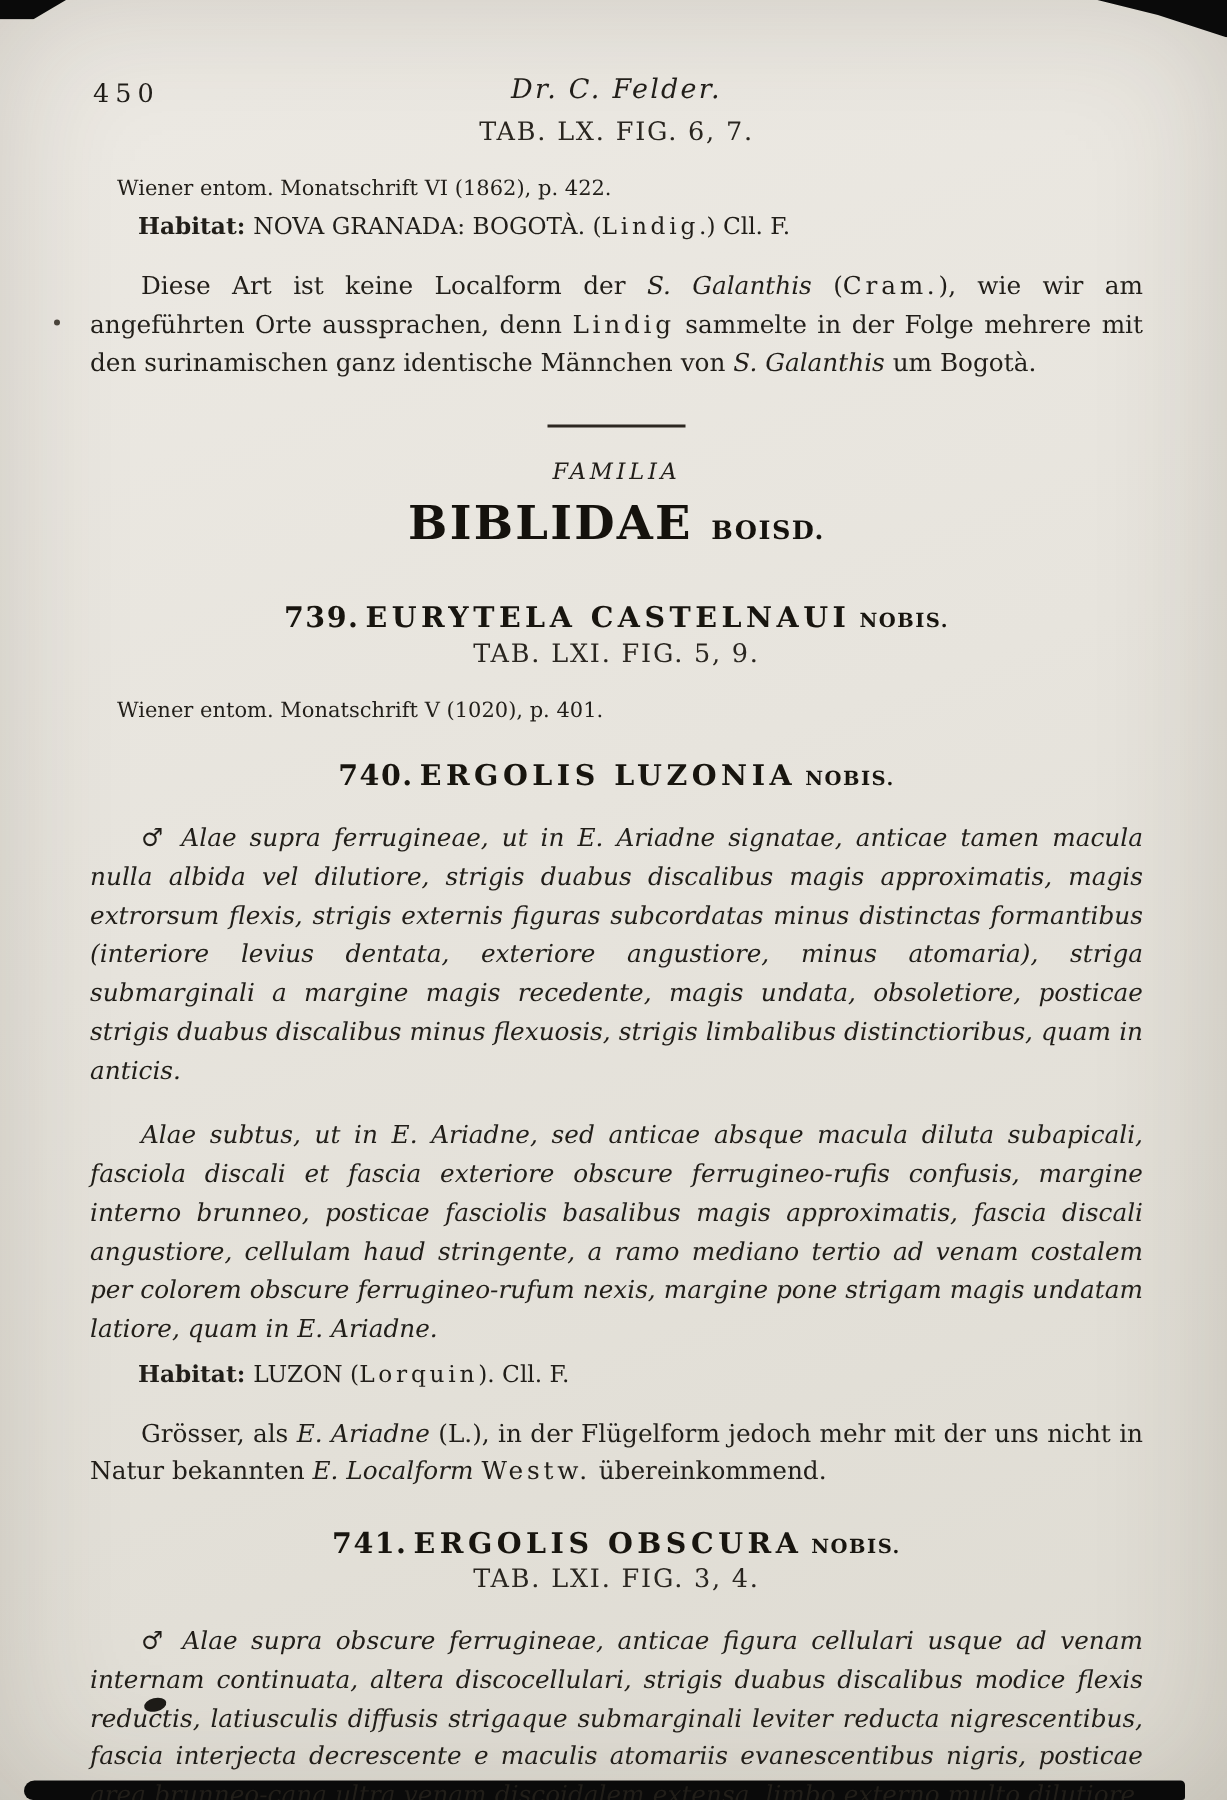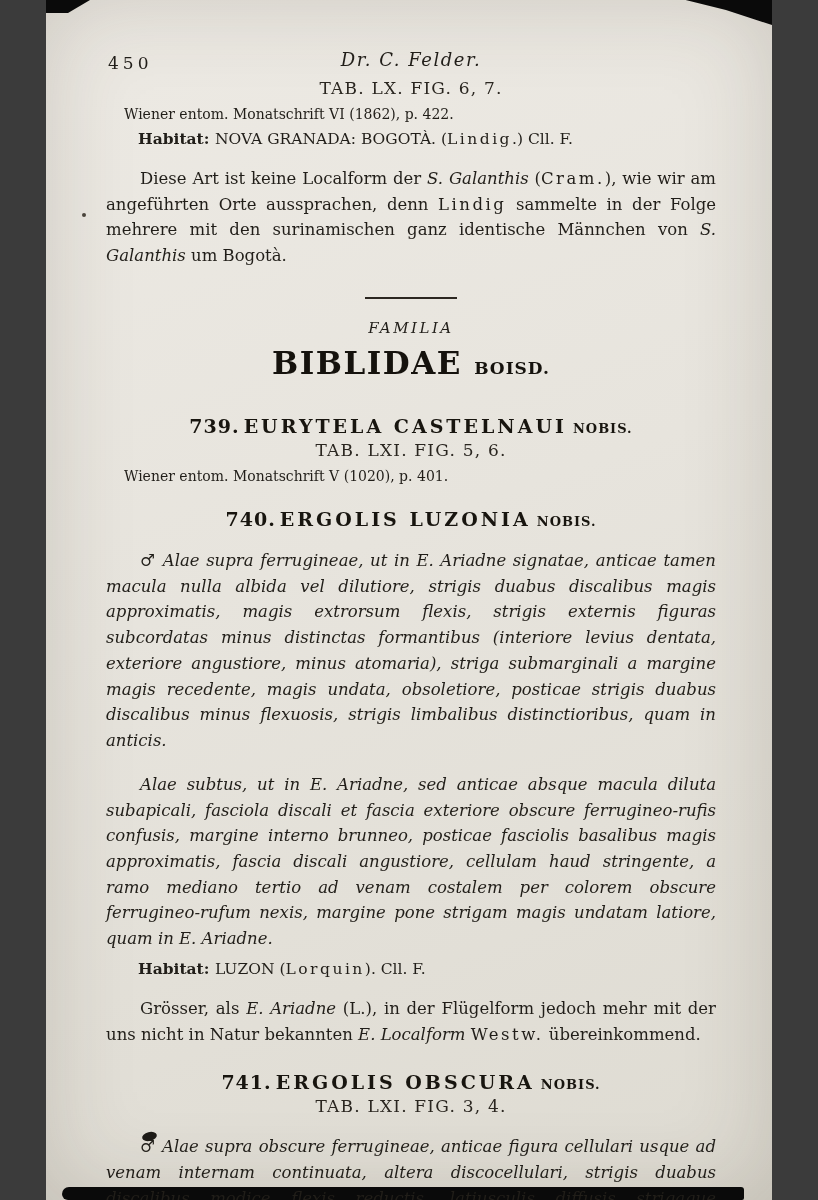--- a/index.html
+++ b/index.html
@@ -1,21 +1,21 @@
 <!DOCTYPE html>
 <html><head>
 <meta charset="utf-8">
 <style>
   * { box-sizing: border-box; }
   html, body { margin: 0; padding: 0; }
   body { background: #3b3b3b; }
 
   .scan {
     position: relative;
-    width: 726px;
+    width: 818px;
     height: 1200px;
     margin: 0 auto;
     overflow: hidden;
     background: linear-gradient(160deg, #edeae4 0%, #e7e4dd 45%, #dedbd2 100%);
     box-shadow: inset 0 0 90px rgba(60, 50, 35, 0.18);
     font-family: "DejaVu Serif", "Liberation Serif", serif;
     color: #211e19;
   }
 
   
@@ -42,21 +42,21 @@
 
   .sp-head { margin: 24px 0 3px; text-align: center;
              font-weight: bold; font-size: 19px; color: #18150f; }
   .sp-num  { letter-spacing: 1px; margin-right: 4px; }
   .sp-name { letter-spacing: 3px; margin-right: 6px; }
   .sp-auth { font-size: 13px; letter-spacing: 1px; }
 
   .tabline { text-align: center; font-size: 17px;
              letter-spacing: 1.2px; margin: 2px 0 6px; color: #2a2620; }
 
-  .refline { font-size: 14px; padding-left: 18px; margin: 8px 0 2px; }
+  .refline { font-size: 14px; padding-left: 18px; margin: 20px 0 2px; }
 
   .habitat { font-size: 15.5px; padding-left: 32px; margin: 7px 0 2px; }
 
   .para { margin: 18px 0 0; font-size: 16.5px; line-height: 1.56;
           text-align: justify; text-indent: 34px; }
   .lat  { font-style: italic; }
 
   .b  { font-weight: bold; }
   .i  { font-style: italic; }
   .ls { letter-spacing: 2.5px; }
@@ -104,21 +104,21 @@
       <h1 class="fam-name">
         <span>BIBLIDAE</span>
         <span class="fam-auth">BOISD.</span>
       </h1>
     </section>
 
     <section class="entry entry-739">
       <h2 class="sp-head">
         <span class="sp-num">739.</span><span class="sp-name">EURYTELA CASTELNAUI</span><span class="sp-auth">NOBIS.</span>
       </h2>
-      <div class="tabline">TAB. LXI. FIG. 5, 6.</div>
+      <div class="tabline">TAB. LXI. FIG. 5, 9.</div>
       <div class="refline">Wiener entom. Monatschrift V (1020), p. 401.</div>
     </section>
 
     <section class="entry entry-740">
       <h2 class="sp-head">
         <span class="sp-num">740.</span><span class="sp-name">ERGOLIS LUZONIA</span><span class="sp-auth">NOBIS.</span>
       </h2>
       <p class="para lat">♂ Alae supra ferrugineae, ut in E. Ariadne signatae, anticae tamen macula nulla albida vel dilutiore, strigis duabus discalibus magis approximatis, magis extrorsum flexis, strigis externis figuras subcordatas minus distinctas formantibus (interiore levius dentata, exteriore angustiore, minus atomaria), striga submarginali a margine magis recedente, magis undata, obsoletiore, posticae strigis duabus discalibus minus flexuosis, strigis limbalibus distinctioribus, quam in anticis.</p>
       <p class="para lat">Alae subtus, ut in E. Ariadne, sed anticae absque macula diluta subapicali, fasciola discali et fascia exteriore obscure ferrugineo-rufis confusis, margine interno brunneo, posticae fasciolis basalibus magis approximatis, fascia discali angustiore, cellulam haud stringente, a ramo mediano tertio ad venam costalem per colorem obscure ferrugineo-rufum nexis, margine pone strigam magis undatam latiore, quam in E. Ariadne.</p>
       <div class="habitat"><span class="b">Habitat: </span><span>LUZON (</span><span class="ls">Lorquin</span><span>). Cll. F.</span></div>

